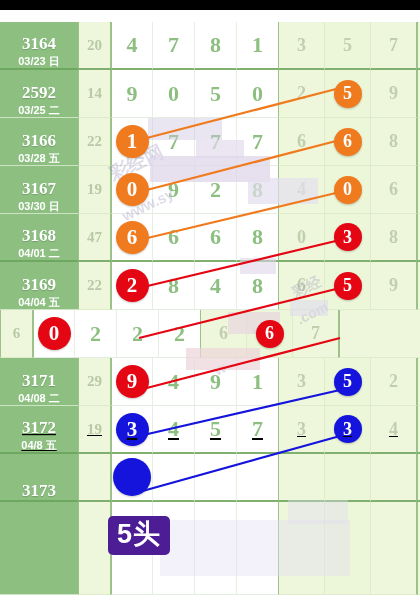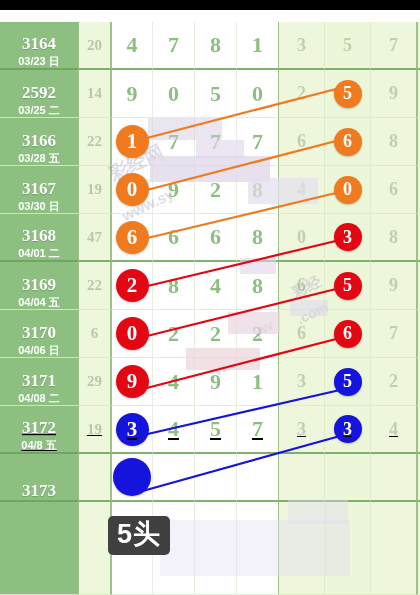--- a/index.html
+++ b/index.html
@@ -64,21 +64,21 @@
   .ball.o{background:#f07b1e;}
   .ball.r{background:#e40613;}
   .ball.b{background:#1414dc;}
   .ball.empty{width:38px;height:38px;background:#1414dc;}
 
   
   .lines{position:absolute;left:0;top:0;width:420px;height:585px;
          pointer-events:none;z-index:4;}
 
   
-  .tag{position:absolute;z-index:8;background:#404040;color:#fff;
+  .tag{position:absolute;z-index:8;background:#4c1d95;color:#fff;
        font-family:"Liberation Sans",sans-serif;font-weight:bold;
        font-size:27px;line-height:1;padding:5px 9px 7px 9px;border-radius:5px;
        letter-spacing:1px;}
 
   
   .smudge{position:absolute;z-index:3;background:rgba(206,199,224,.45);
           pointer-events:none;}
   .wm{position:absolute;z-index:2;color:rgba(150,140,185,.30);
       font-family:"Liberation Sans",sans-serif;font-weight:bold;
       transform:rotate(-26deg);pointer-events:none;white-space:nowrap;}
@@ -266,24 +266,20 @@
         </div>
         <div class="c-tail mid">
           <div class="ball sm r">5</div>
         </div>
         <div class="c-tail tlast">
           <span>9</span>
         </div>
         <div class="c-pad"></div>
       </div>
       <div class="row" style="top: 300px; height: 48px;">
-        <div class="c-issue">
-          <div class="no">3170</div>
-          <div class="dt">04/06 日</div>
-        </div>
         <div class="c-sum">6</div>
         <div class="c-main first">
           <div class="ball r">0</div>
         </div>
         <div class="c-main">
           <span>2</span>
         </div>
         <div class="c-main">
           <span>2</span>
         </div>

